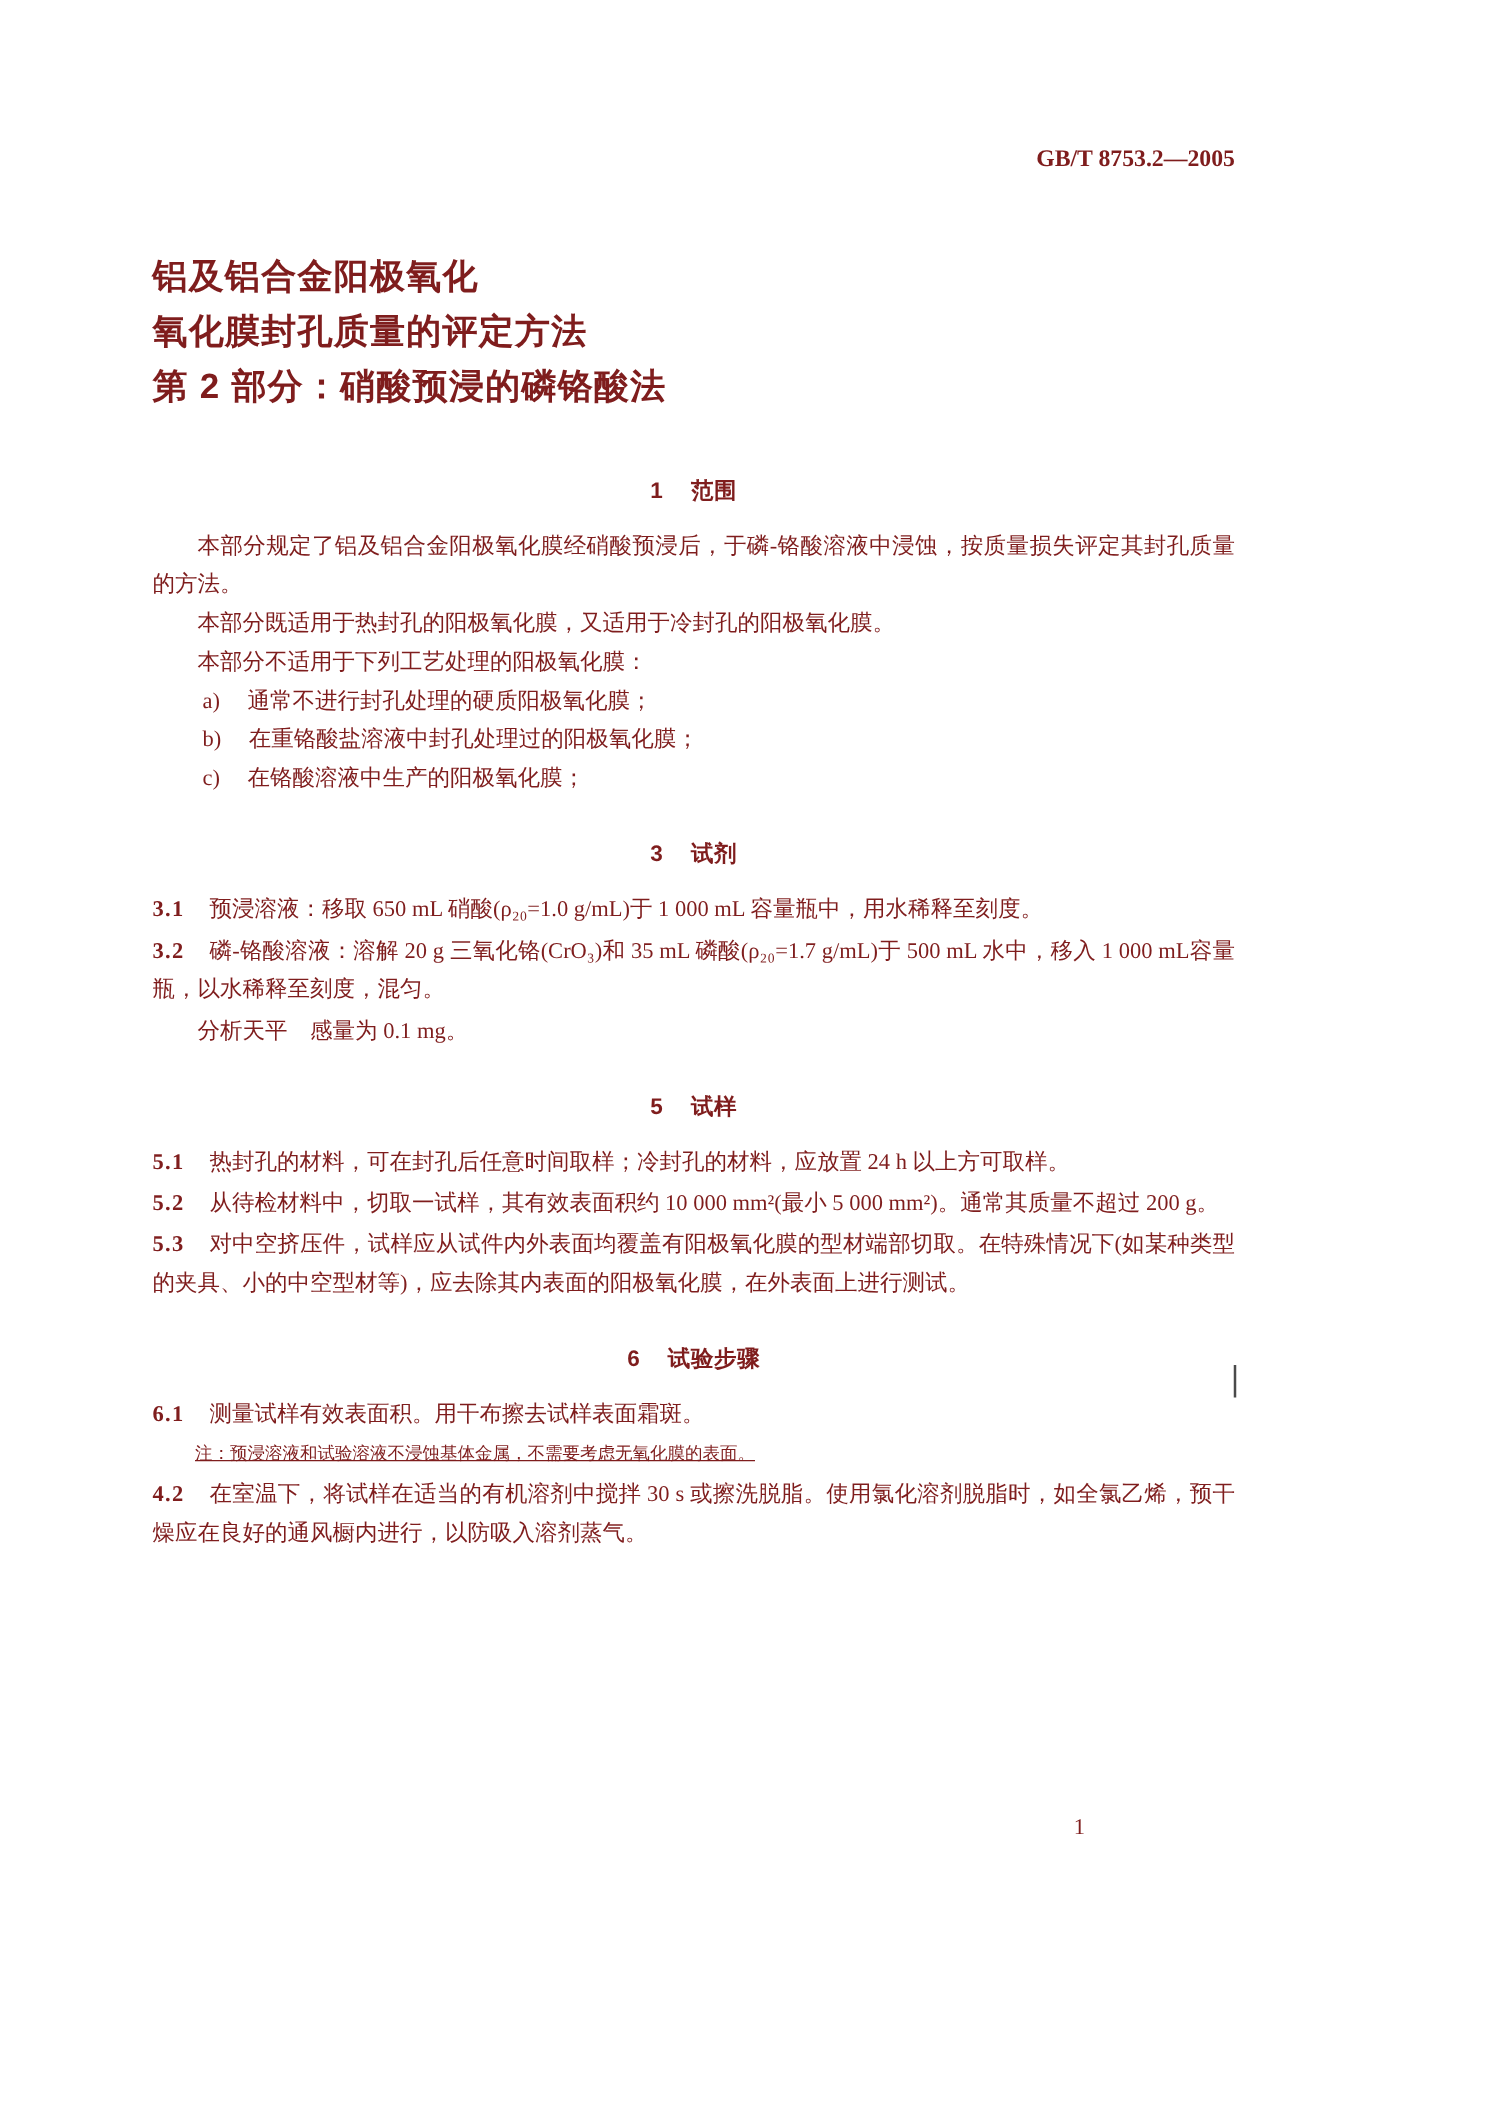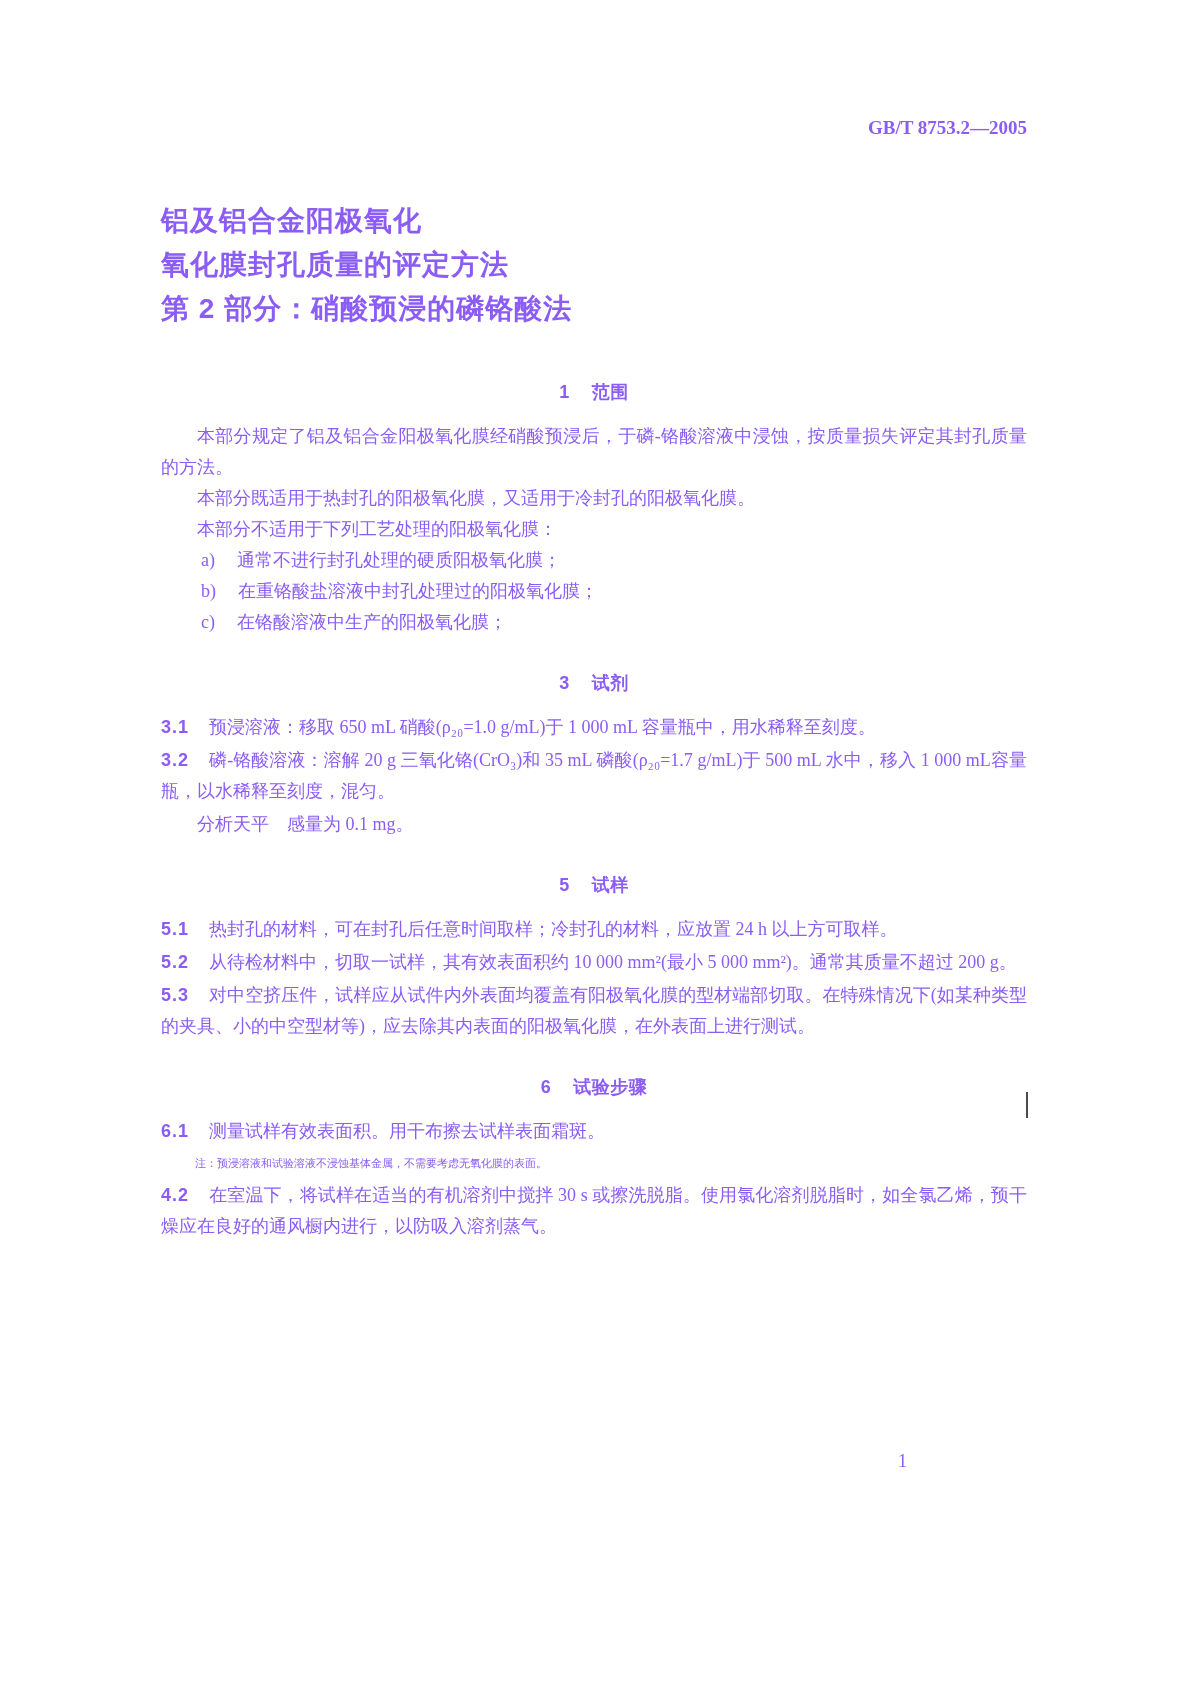--- a/index.html
+++ b/index.html
@@ -4,22 +4,21 @@
 <style>
   * { margin: 0; padding: 0; box-sizing: border-box; }
   html, body { background: #ffffff; }
   .page {
     position: relative;
     width: 1071px;
     height: 1684px;
     background: #ffffff;
     overflow: hidden;
     font-family: "Liberation Serif", serif;
-    color: #8b5cf6;
-    margin-left: 39px;
+    color: #7f1d1d;
   }
   .content {
     position: absolute;
     left: 122px;
     top: 0;
     width: 866px;
     font-size: 18px;
     line-height: 31px;
     text-align: justify;
   }
@@ -49,32 +48,33 @@
     font-size: 18px;
     line-height: 31px;
     text-align: center;
     letter-spacing: 0.5px;
   }
   .sec-heading.first { margin-top: 46px; }
   .sec-num { margin-right: 22px; }
   p.para { text-indent: 2em; margin: 0; }
   p.clause { margin: 2px 0; }
   .clause-num {
-    font-family: Liberation Sans, sans-serif;
+    font-family: Liberation Serif, serif;
     font-weight: 700;
     margin-right: 20px;
     letter-spacing: 1px;
   }
   p.list-item { padding-left: 40px; margin: 0; }
   .li-label { margin-right: 22px; }
   p.note {
     margin: 1px 0;
     padding-left: 34px;
-    font-size: 11px;
+    font-size: 14px;
     line-height: 29px;
+    text-decoration: underline;
   }
   .page-number {
     position: absolute;
     top: 1450px;
     right: 203px;
     font-family: "Liberation Serif", serif;
     font-size: 18px;
     line-height: 22px;
   }
   .change-bar {

